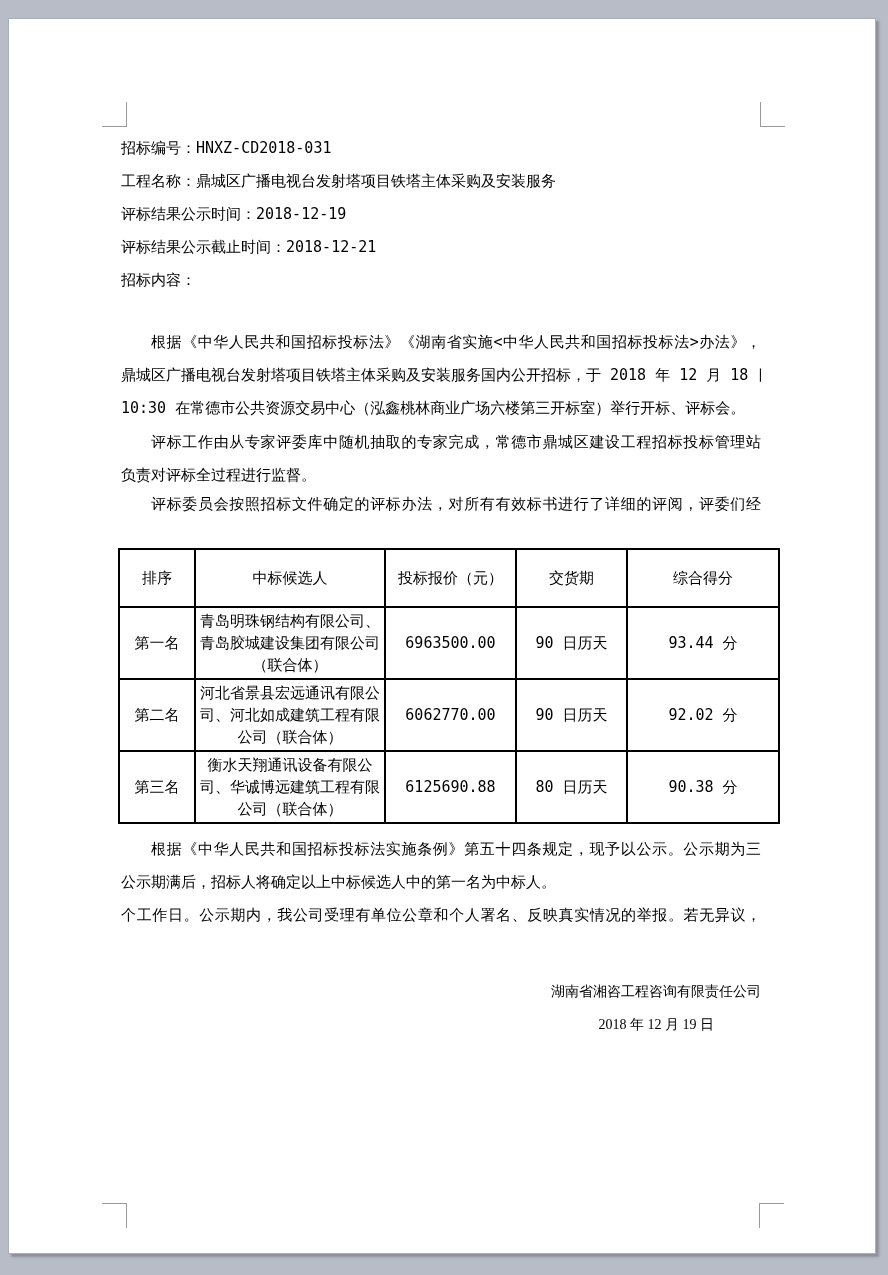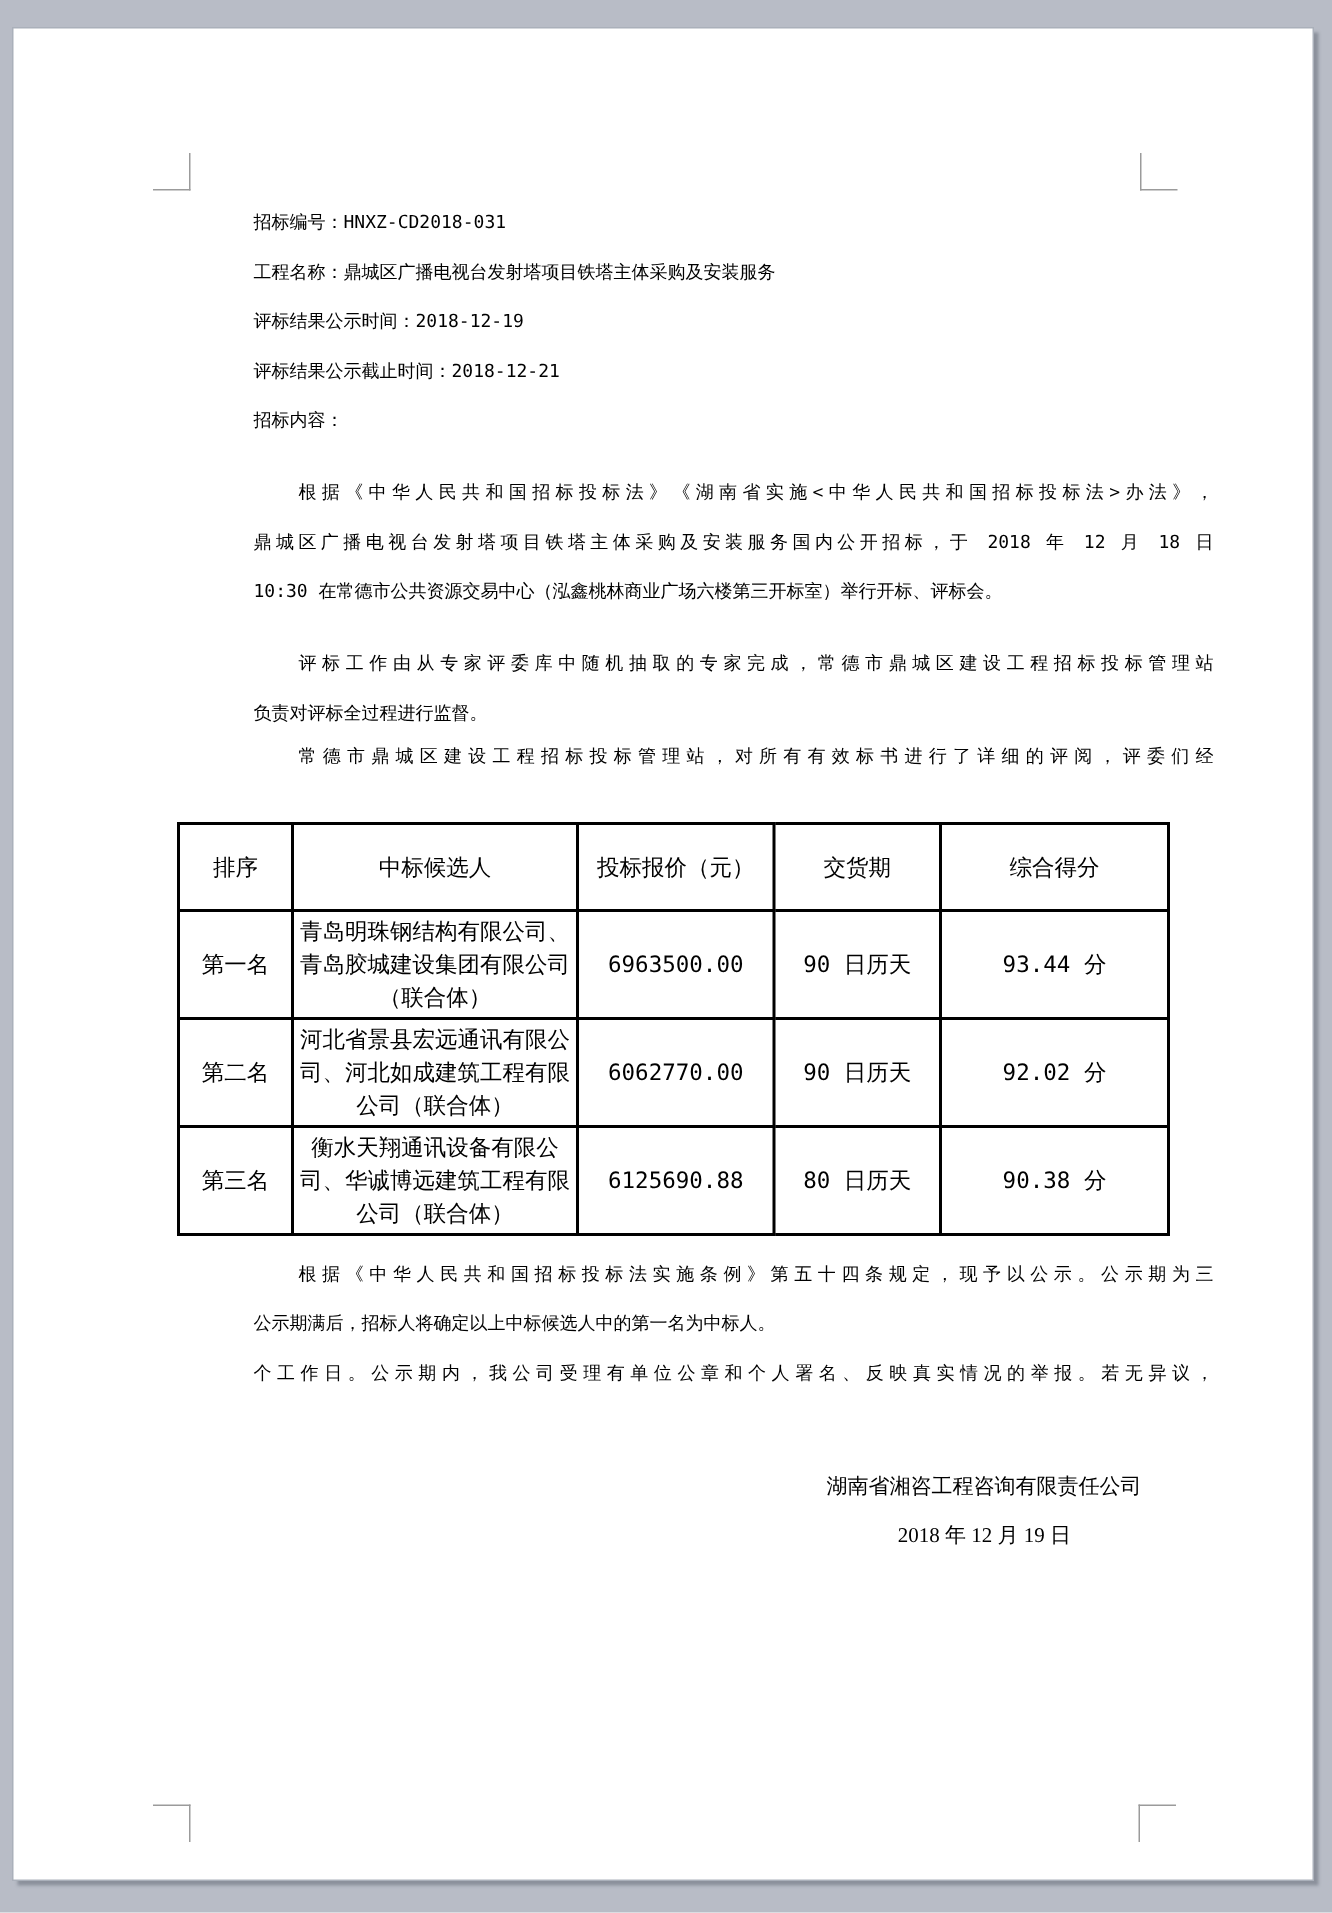--- a/index.html
+++ b/index.html
@@ -24,21 +24,21 @@
   .crop.tl{left:93px;top:83px;}  .crop.tl .h{bottom:0;left:0;} .crop.tl .v{right:0;top:0;}
   
   .crop.tr{left:751px;top:83px;} .crop.tr .h{bottom:0;left:0;} .crop.tr .v{left:0;top:0;}
   
   .crop.bl{left:93px;top:1184px;} .crop.bl .h{top:0;left:0;}   .crop.bl .v{right:0;top:0;}
   
   .crop.br{left:750px;top:1184px;} .crop.br .h{top:0;left:0;}  .crop.br .v{left:0;top:0;}
 
   .textblock{
     position:absolute;left:112px;width:640px;
-    font-size:12px;line-height:33px;margin-left:48px;
+    font-size:15px;line-height:33px;
   }
   .jline{text-align:justify;text-align-last:justify;overflow:hidden;white-space:nowrap;}
   .jline.end{text-align-last:left;}
   .jline.indent{padding-left:30px;box-sizing:border-box;}
   .infoline{text-align:left;white-space:nowrap;}
 
   table.bid{
     position:absolute;left:109px;top:529px;width:660px;
     border-collapse:collapse;table-layout:fixed;
     font-size:15px;
@@ -80,33 +80,33 @@
     </div>
 
   <div class="textblock" style="top:113px">
     <div class="infoline">招标编号：HNXZ-CD2018-031</div>
     <div class="infoline">工程名称：鼎城区广播电视台发射塔项目铁塔主体采购及安装服务</div>
     <div class="infoline">评标结果公示时间：2018-12-19</div>
     <div class="infoline">评标结果公示截止时间：2018-12-21</div>
     <div class="infoline">招标内容：</div>
   </div>
 
-  <div class="textblock" style="top:293px">
+  <div class="textblock" style="top:307px">
     <div class="jline indent">根据《中华人民共和国招标投标法》《湖南省实施&lt;中华人民共和国招标投标法&gt;办法》，</div>
     <div class="jline">鼎城区广播电视台发射塔项目铁塔主体采购及安装服务国内公开招标，于 2018 年 12 月 18 日</div>
     <div class="jline end">10:30 在常德市公共资源交易中心（泓鑫桃林商业广场六楼第三开标室）举行开标、评标会。</div>
   </div>
 
   <div class="textblock" style="top:407px">
     <div class="jline indent">评标工作由从专家评委库中随机抽取的专家完成，常德市鼎城区建设工程招标投标管理站</div>
     <div class="jline end">负责对评标全过程进行监督。</div>
   </div>
 
   <div class="textblock" style="top:469px">
-    <div class="jline indent">常德市鼎城区建设工程招标投标管理站，对所有有效标书进行了详细的评阅，评委们经</div>
+    <div class="jline indent">评标委员会按照招标文件确定的评标办法，对所有有效标书进行了详细的评阅，评委们经</div>
   </div>
 
   <table class="bid">
     <colgroup>
       <col style="width:76px">
         <col style="width:190px">
         <col style="width:131px">
         <col style="width:111px">
         <col style="width:152px">
     </colgroup>

